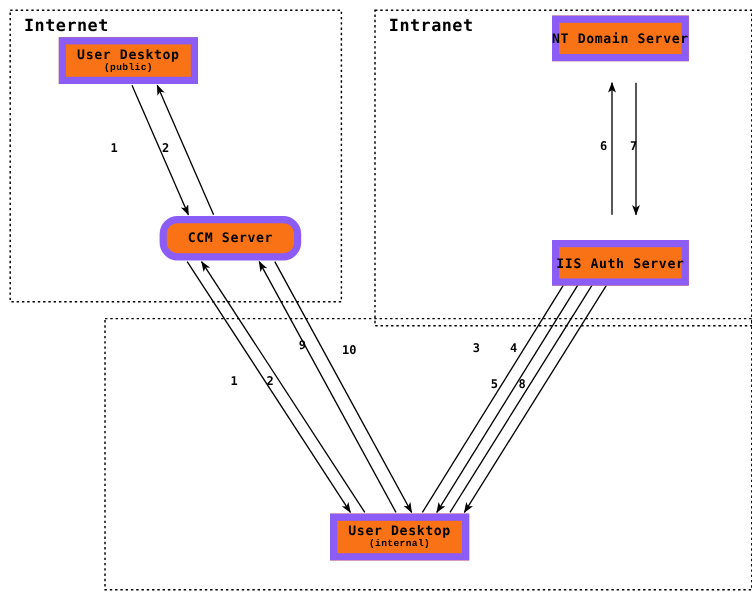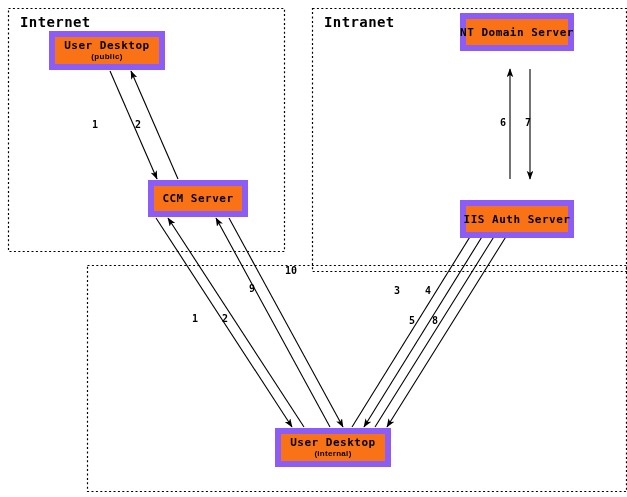--- a/index.html
+++ b/index.html
@@ -2,21 +2,21 @@
 <html><head>
 <meta charset="utf-8">
 <style>
   html,body{margin:0;padding:0;background:#ffffff;}
   body{font-family:"DejaVu Sans Mono",monospace;}
   #stage{position:relative;width:627px;height:497px;background:#ffffff;overflow:hidden;}
   #vec{position:absolute;left:0;top:0;width:627px;height:497px;}
   .node{position:absolute;border:6px solid #8b5cf6;background:#f97316;box-sizing:border-box;
         display:flex;flex-direction:column;align-items:center;justify-content:center;}
   .node .t1{font-family:"DejaVu Sans Mono",monospace;font-size:11px;font-weight:bold;color:#000;letter-spacing:.5px;line-height:13px;white-space:nowrap;}
-  .node .t2{font-family:Liberation Sans, sans-serif;font-size:8px;font-weight:bold;color:#000;letter-spacing:.3px;line-height:10px;white-space:nowrap;}
+  .node .t2{font-family:Liberation Mono, monospace;font-size:8px;font-weight:bold;color:#000;letter-spacing:.3px;line-height:10px;white-space:nowrap;}
   .zonelabel{position:absolute;font-family:"DejaVu Sans Mono",monospace;font-size:14px;font-weight:bold;color:#000;letter-spacing:.4px;white-space:nowrap;}
   .flowlabel{position:absolute;font-family:"DejaVu Sans Mono",monospace;font-size:10px;font-weight:bold;color:#000;white-space:nowrap;text-align:center;}
 </style>
 </head>
 <body>
 
 <div id="stage">
 
   <svg id="vec" viewBox="0 0 627 497" xmlns="http://www.w3.org/2000/svg">
     <defs>
@@ -47,21 +47,21 @@
 
   <div id="zone-labels">
       <div class="zonelabel" style="left: 20px; top: 14px;">Internet</div>
       <div class="zonelabel" style="left: 324px; top: 14px;">Intranet</div>
     </div>
   <div id="nodes">
       <div class="node" style="left: 49px; top: 31px; width: 116px; height: 39px;">
         <div class="t1">User Desktop</div>
         <div class="t2">(public)</div>
       </div>
-      <div class="node" style="left: 148px; top: 180px; width: 100px; height: 37px;">
+      <div class="node" style="left: 133px; top: 180px; width: 118px; height: 37px; border-radius: 15px;">
         <div class="t1">CCM Server</div>
       </div>
       <div class="node" style="left: 460px; top: 13px; width: 114px; height: 38px;">
         <div class="t1">NT Domain Server</div>
       </div>
       <div class="node" style="left: 460px; top: 180px; width: 114px; height: 38px; margin-top: 20px;">
         <div class="t1">IIS Auth Server</div>
       </div>
       <div class="node" style="left: 275px; top: 428px; width: 116px; height: 39px;">
         <div class="t1">User Desktop</div>
@@ -69,20 +69,20 @@
       </div>
     </div>
   <div id="flow-labels">
       <div class="flowlabel" style="left: 92px; top: 119px;">1</div>
       <div class="flowlabel" style="left: 135px; top: 119px;">2</div>
       <div class="flowlabel" style="left: 500px; top: 117px;">6</div>
       <div class="flowlabel" style="left: 525px; top: 117px;">7</div>
       <div class="flowlabel" style="left: 192px; top: 313px;">1</div>
       <div class="flowlabel" style="left: 222px; top: 313px;">2</div>
       <div class="flowlabel" style="left: 249px; top: 283px;">9</div>
-      <div class="flowlabel" style="left: 285px; top: 265px;">10</div>
+      <div class="flowlabel" style="left: 285px; top: 287px;">10</div>
       <div class="flowlabel" style="left: 394px; top: 285px;">3</div>
       <div class="flowlabel" style="left: 425px; top: 285px;">4</div>
       <div class="flowlabel" style="left: 409px; top: 315px;">5</div>
       <div class="flowlabel" style="left: 432px; top: 315px;">8</div>
     </div>
 
 </div>
 
 </body></html>

